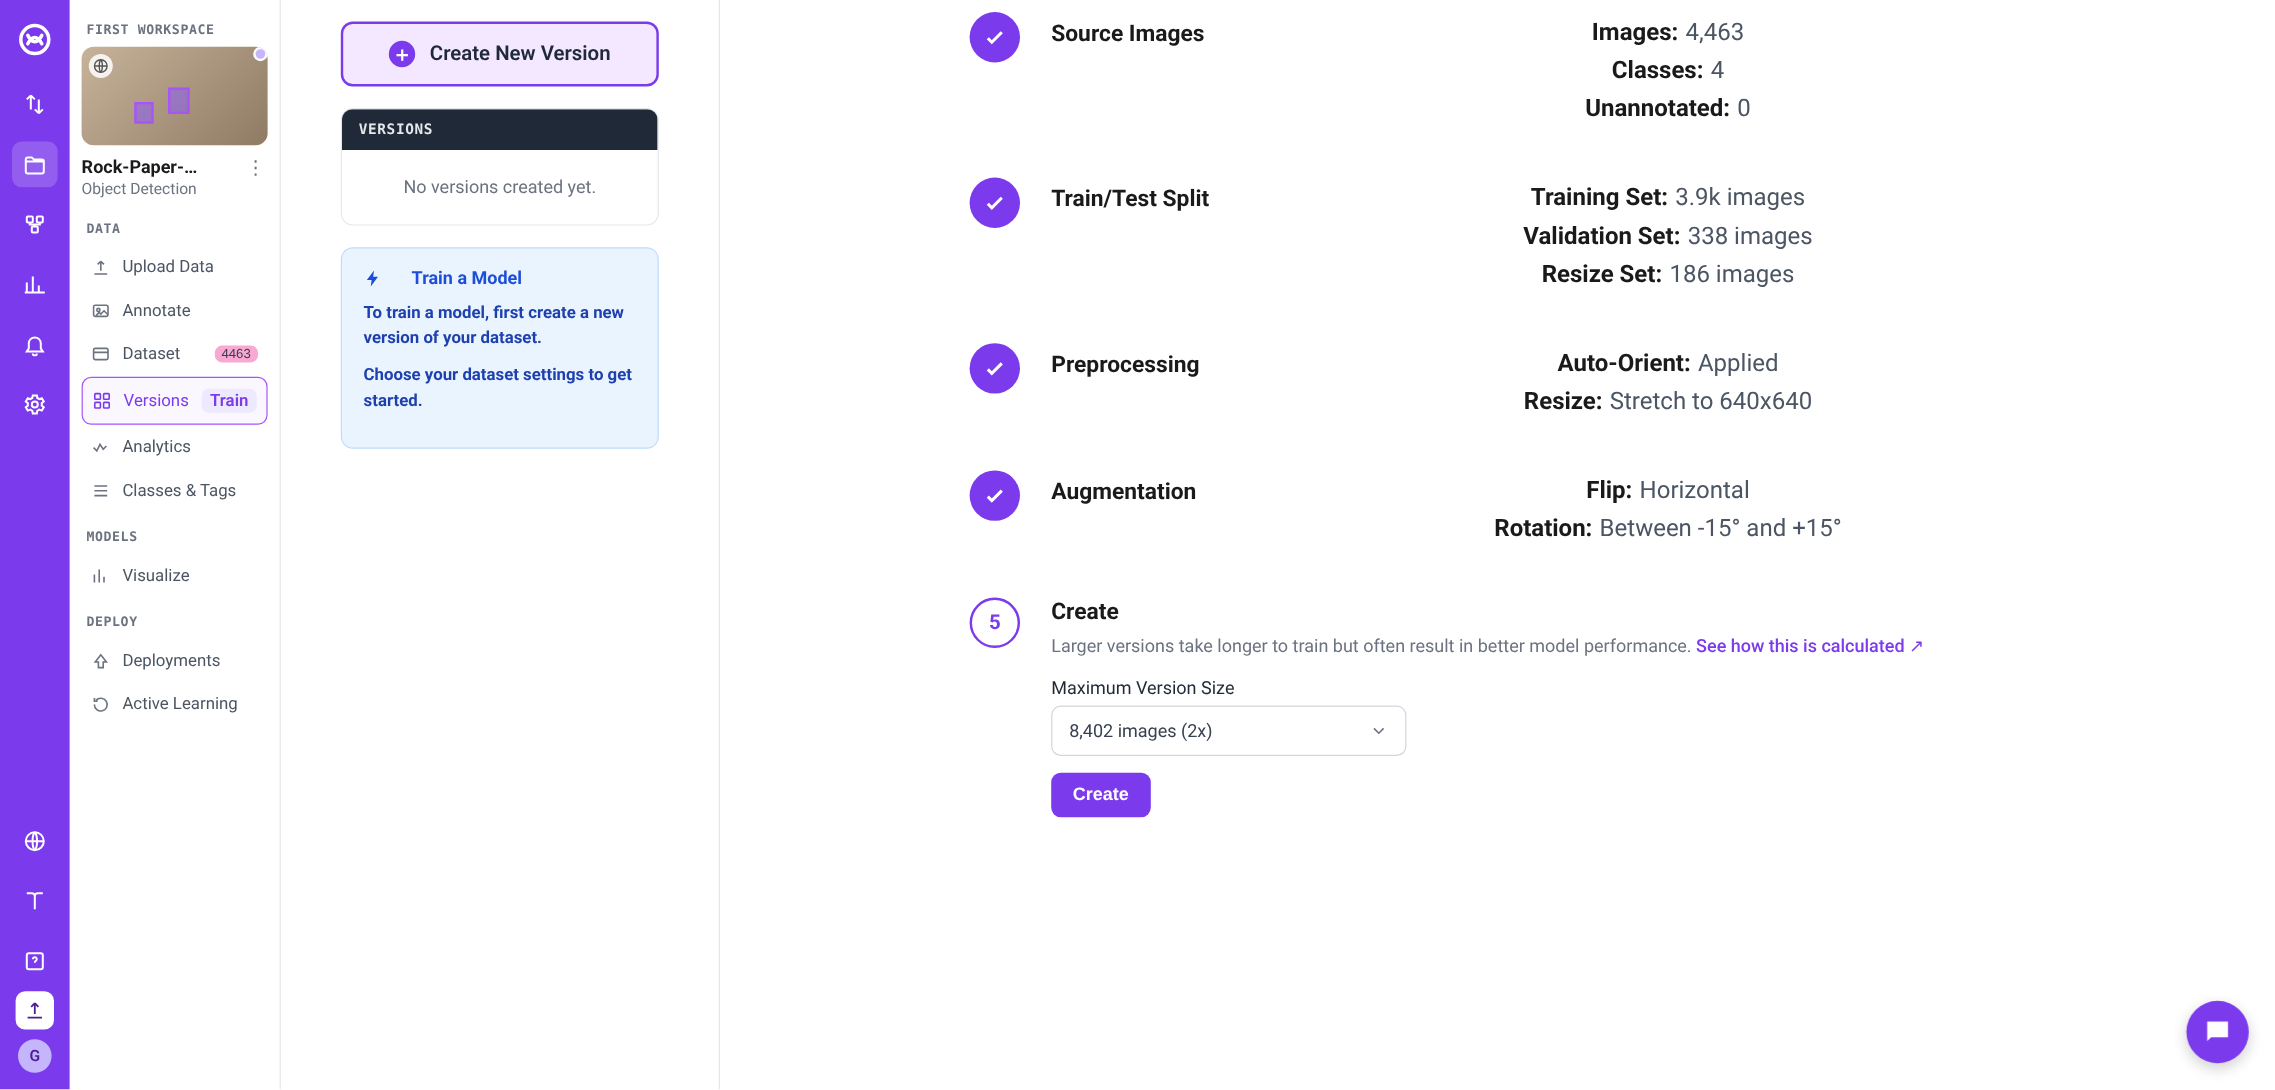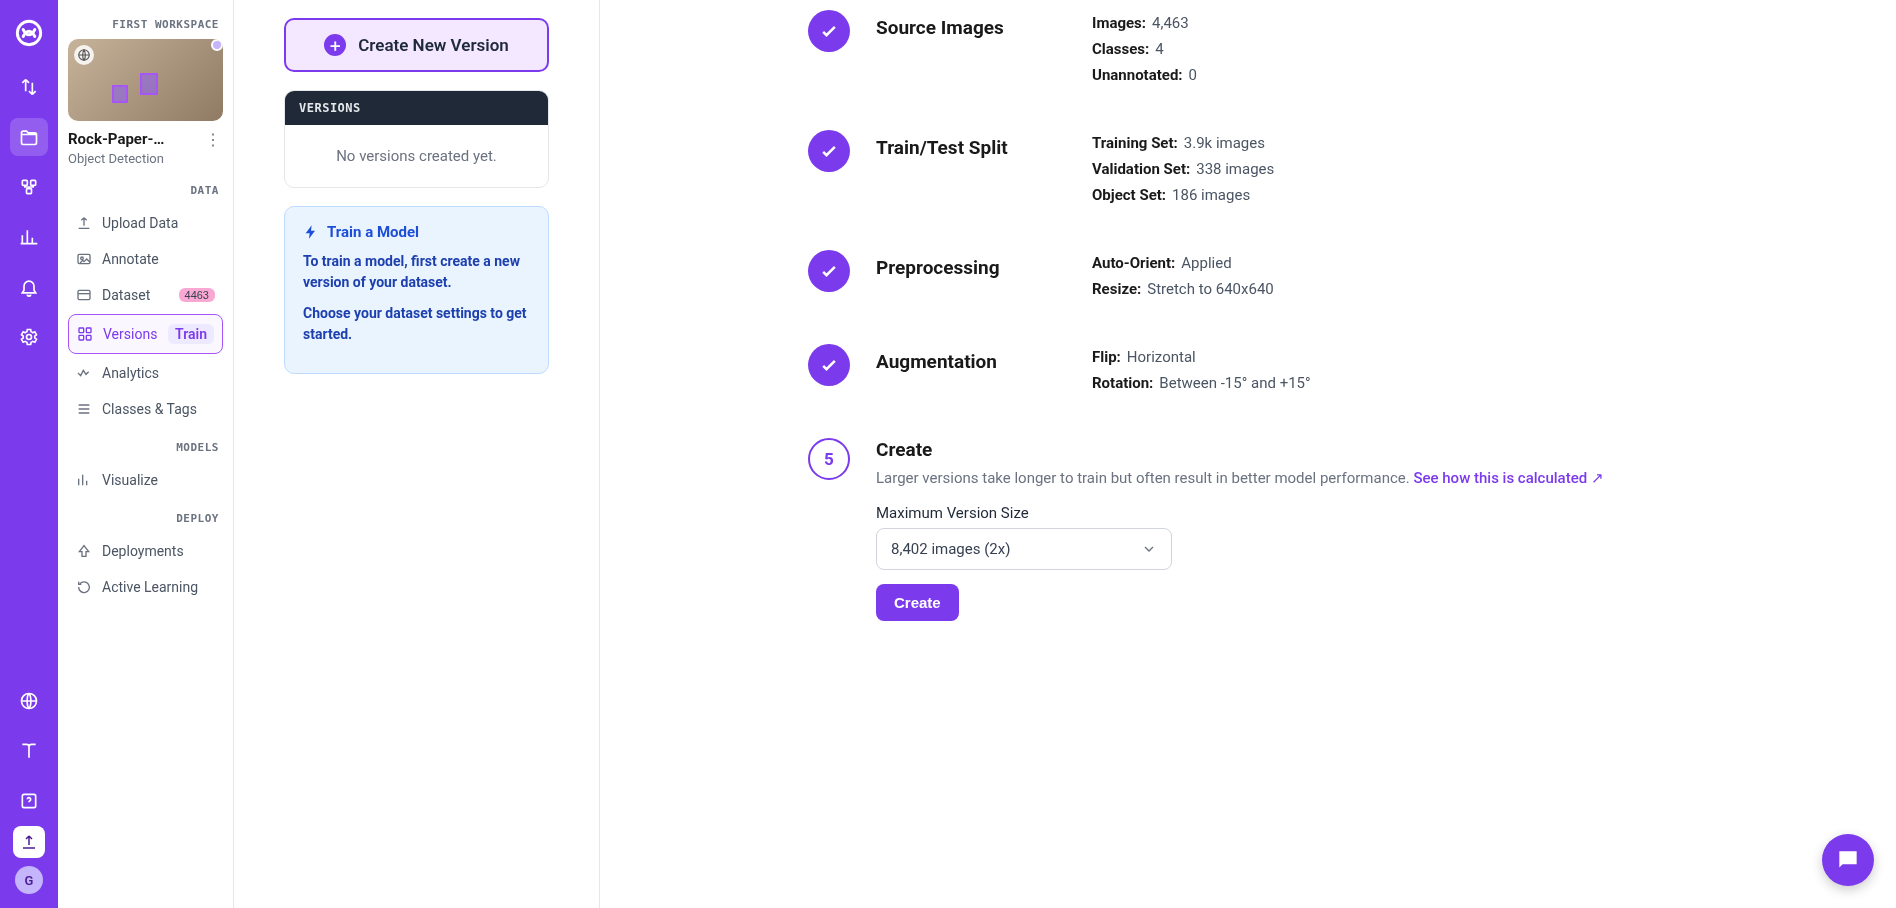--- a/index.html
+++ b/index.html
@@ -12,21 +12,21 @@
 .rail-item { width:38px; height:38px; margin:6px 0; border-radius:8px; display:flex; align-items:center; justify-content:center; color:#fff; cursor:pointer; }
 .rail-item.active { background:rgba(255,255,255,0.18); }
 .rail-item svg { width:20px; height:20px; stroke:#fff; fill:none; stroke-width:2; }
 .rail-logo { width:38px; height:38px; border-radius:50%; display:flex; align-items:center; justify-content:center; margin:4px 0 10px 0; }
 .rail-logo svg { width:28px; height:28px; }
 .rail-avatar { width:28px; height:28px; border-radius:50%; background:#c4b5fd; color:#4c1d95; font-size:13px; font-weight:600; display:flex; align-items:center; justify-content:center; margin-top:8px; }
 .rail-upload { width:32px; height:32px; border-radius:8px; background:#fff; color:#4c1d95; display:flex; align-items:center; justify-content:center; }
 
 
 .sidebar { width:176px; border-right:1px solid #e5e7eb; display:flex; flex-direction:column; padding:14px 10px; overflow:hidden; }
-.section-label { font-size:11px; font-weight:700; color:#6b7280; letter-spacing:0.5px; margin:14px 4px 8px 4px; font-family: ui-monospace, Menlo, Consolas, monospace; text-align: right; }
+.section-label { font-size:11px; font-weight:700; color:#6b7280; letter-spacing:0.5px; margin:14px 4px 8px 4px; font-family: ui-monospace, Menlo, Consolas, monospace; }
 .section-label.first { margin-top:4px; }
 .project-thumb { width:100%; height:82px; border-radius:10px; background:linear-gradient(135deg,#c7b29a,#8f7a64); position:relative; overflow:hidden; margin-bottom:8px; }
 .project-thumb .globe { position:absolute; top:6px; left:6px; width:20px; height:20px; border-radius:50%; background:rgba(255,255,255,0.85); display:flex; align-items:center; justify-content:center; }
 .project-thumb .globe svg{width:14px;height:14px;stroke:#555;fill:none;stroke-width:2;}
 .project-thumb .box { position:absolute; border:2px solid #a855f7; background:rgba(139,92,246,0.55); }
 .project-thumb .b1 { left:44px; top:46px; width:16px; height:18px; }
 .project-thumb .b2 { left:72px; top:34px; width:18px; height:22px; }
 .project-thumb .dot{ position:absolute; top:0; right:0; width:12px;height:12px;border-radius:50%;background:#c4b5fd;border:2px solid #fff;}
 .project-title-row { display:flex; align-items:center; gap:22px; }
 .project-name { font-size:15px; font-weight:700; flex:1; white-space:nowrap; overflow:hidden; text-overflow:ellipsis; }
@@ -40,35 +40,35 @@
 .pill { font-size:14px; background:#ede9fe; color:#7c3aed; padding:2px 7px; border-radius:6px; margin-left:auto; font-weight:600; }
 
 
 .midcol { width:366px; border-right:1px solid #e5e7eb; padding:18px 50px 18px 50px; display:flex; flex-direction:column; gap:18px; }
 .create-btn { display:flex; align-items:center; justify-content:center; gap:12px; border:2px solid #7c3aed; background:#f3e8ff; border-radius:10px; padding:14px 10px; font-size:17px; font-weight:600; color:#1f2937; cursor:pointer; }
 .create-btn .plus { width:22px;height:22px;border-radius:50%;background:#7c3aed;display:flex;align-items:center;justify-content:center;color:#fff;font-weight:700; }
 .versions-card { border:1px solid #e5e7eb; border-radius:10px; overflow:hidden; }
 .versions-head { background:#1f2937; color:#e5e7eb; font-size:12px; padding:10px 14px; font-family:ui-monospace,Menlo,monospace; letter-spacing:.5px; font-weight:600;}
 .versions-body { padding:22px 14px; text-align:center; color:#6b7280; font-size:15px; }
 .info-card { border:1px solid #bfdbfe; background:#eaf4ff; border-radius:10px; padding:16px 18px; }
-.info-header { display:flex; align-items:center; gap:8px; color:#1d4ed8; font-weight:700; font-size:15px; margin-bottom:10px; }
+.info-header { display:flex; align-items:center; gap:24px; color:#1d4ed8; font-weight:700; font-size:15px; margin-bottom:10px; }
 .info-header svg{width:16px;height:16px;fill:#1d4ed8;}
 .info-card p { color:#1e40af; font-size:14px; line-height:1.5; margin-bottom:10px;font-weight:bold; }
 .info-card p:last-child{margin-bottom:12px;}
 
 
 .main { flex:1; overflow:auto; display:flex; justify-content:center; padding:10px 0 30px 0; }
 .steps { width:920px; padding:0 20px; }
 .step { display:flex; gap:26px; margin-bottom:38px; }
 .step-icon { width:42px; height:42px; border-radius:50%; background:#7c3aed; display:flex; align-items:center; justify-content:center; flex-shrink:0; }
 .step-icon svg{width:20px;height:20px;stroke:#fff;fill:none;stroke-width:3;}
 .step-icon.number { background:#fff; border:2px solid #7c3aed; color:#7c3aed; font-weight:700; font-size:17px;}
 .step-head { width:190px; font-size:19px; font-weight:700; padding-top:6px; flex-shrink:0;}
 .step-body { flex:1; padding-top:4px; }
-.kv { margin-bottom:8px; font-size:15px; }
+.kv { margin-bottom:8px; font-size:20px;text-align:center; }
 .kv .k { font-weight:700; display:inline-block; }
 .kv .v { color:#4b5563; margin-left:6px; }
 .desc { color:#6b7280; font-size:15px; line-height:1.55; margin-top:6px; margin-bottom:10px; }
 .desc a { color:#7c3aed; text-decoration:none; font-weight:500;}
 .field-label { font-size:15px; color:#1f2937; margin-top:14px; margin-bottom:6px; }
 .select { display:flex; align-items:center; justify-content:space-between; width:296px; border:1px solid #d1d5db; border-radius:8px; padding:11px 14px; font-size:15px; color:#374151; cursor:pointer; }
 .select svg{width:16px;height:16px;stroke:#6b7280;fill:none;stroke-width:2;}
 .create-action { margin-top:14px; display:inline-block; background:#7c3aed; color:#fff; font-weight:600; font-size:15px; border:none; padding:10px 18px; border-radius:8px; cursor:pointer; }
 
 
@@ -274,21 +274,21 @@
   <div class="step">
     <div class="step-icon">
           <svg viewBox="0 0 24 24">
             <path d="M5 13l4 4L19 7"></path>
           </svg>
         </div>
     <div class="step-head">Train/Test Split</div>
     <div class="step-body">
       <div class="kv"><span class="k">Training Set:</span><span class="v">3.9k images</span></div>
       <div class="kv"><span class="k">Validation Set:</span><span class="v">338 images</span></div>
-      <div class="kv"><span class="k">Object Set:</span><span class="v">186 images</span></div>
+      <div class="kv"><span class="k">Resize Set:</span><span class="v">186 images</span></div>
     </div>
   </div>
 
   <div class="step">
     <div class="step-icon">
           <svg viewBox="0 0 24 24">
             <path d="M5 13l4 4L19 7"></path>
           </svg>
         </div>
     <div class="step-head">Preprocessing</div>

